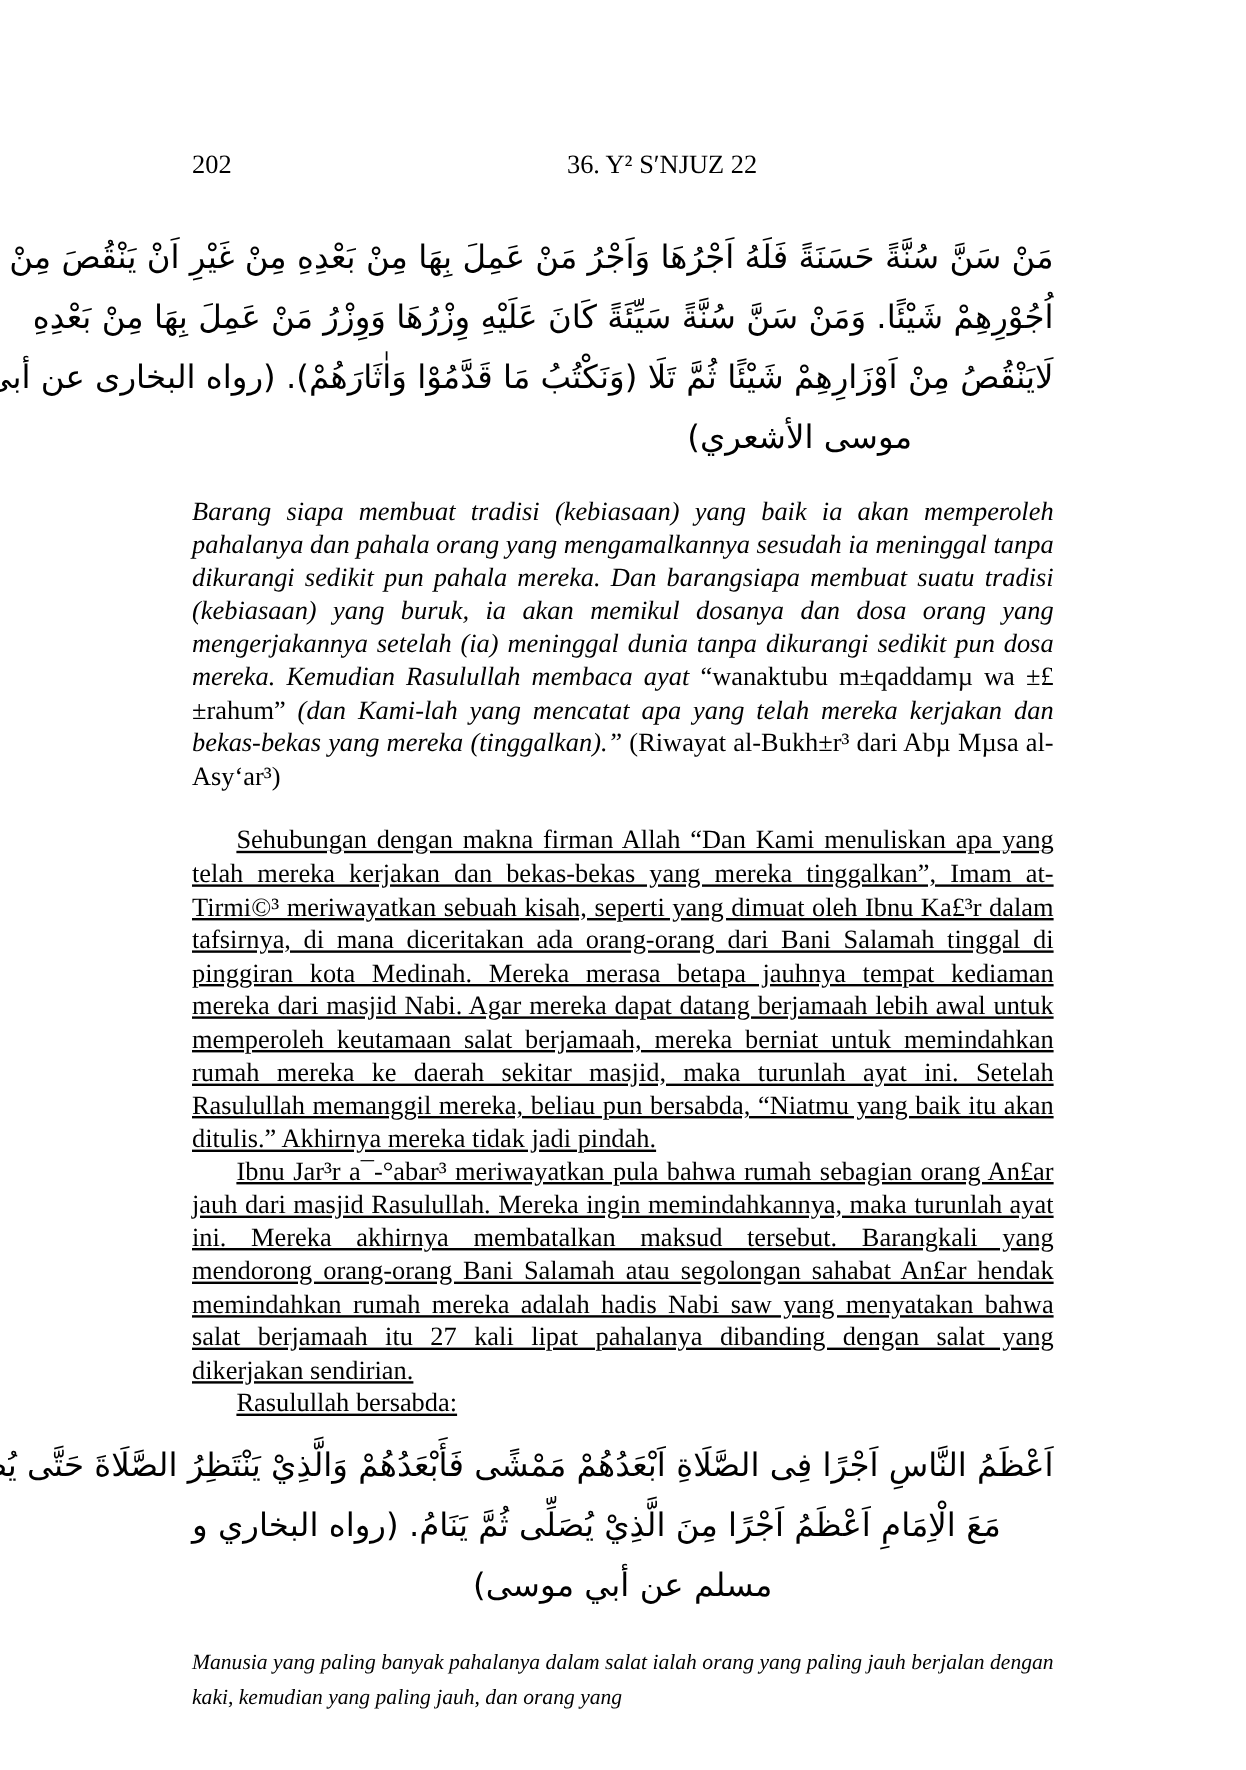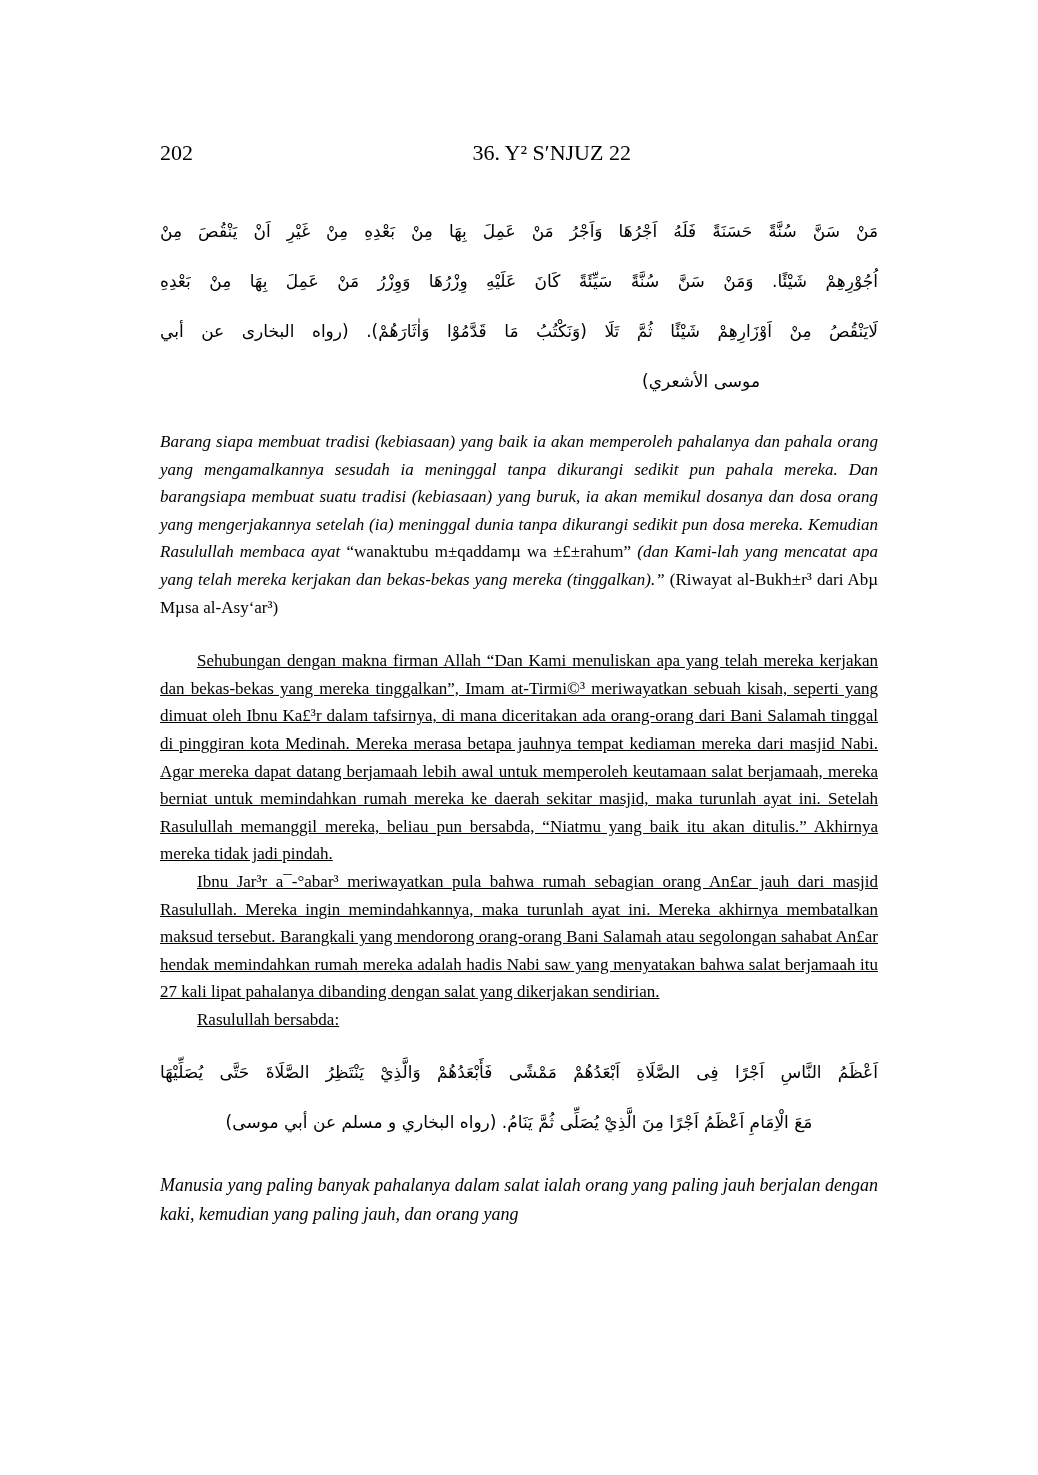--- a/index.html
+++ b/index.html
@@ -12,39 +12,39 @@
   .page {
     position: relative;
     width: 1038px;
     height: 1475px;
     background: #ffffff;
     overflow: hidden;
   }
   .content {
     position: absolute;
     left: 160px;
-    top: 140px;
+    top: 124px;
     width: 718px;
   }
   
   .page-header {
     display: grid;
     grid-template-columns: 1fr auto 1fr;
     font-size: 22px;
     line-height: 26px;
   }
   .page-header .left  { text-align: left; }
   .page-header .mid   { text-align: center; }
   .page-header .right { }
 
   
   .arabic {
     direction: rtl;
     font-family: "DejaVu Sans", sans-serif;
-    font-size: 17px;
+    font-size: 27px;
   }
   .arabic .aline {
     line-height: 50px;
     text-align: justify;
     text-align-last: justify;
     white-space: nowrap;
   }
   .arabic .aline.center-last {
     text-align: left;
     text-align-last: center;
@@ -55,21 +55,21 @@
     text-align-last: right;
     padding-left: 0;
     padding-right: 118px;
     white-space: normal;
   }
   .arabic1 { margin-top: 40px; }
   .arabic2 { margin-top: 14px; }
 
   
   .para {
-    font-size: 17px;
+    font-size: 22px;
     line-height: 27.6px;
     text-align: justify;
     margin: 0;
   }
   .italic { font-style: italic; }
   .upright { font-style: normal; }
   .indent { text-indent: 37px; text-decoration: underline; }
   .trans1 { margin-top: 22px; }
   .body1  { margin-top: 26px; }
   .trans2 { margin-top: 24px; font-size: 18px; line-height: 29px; }

